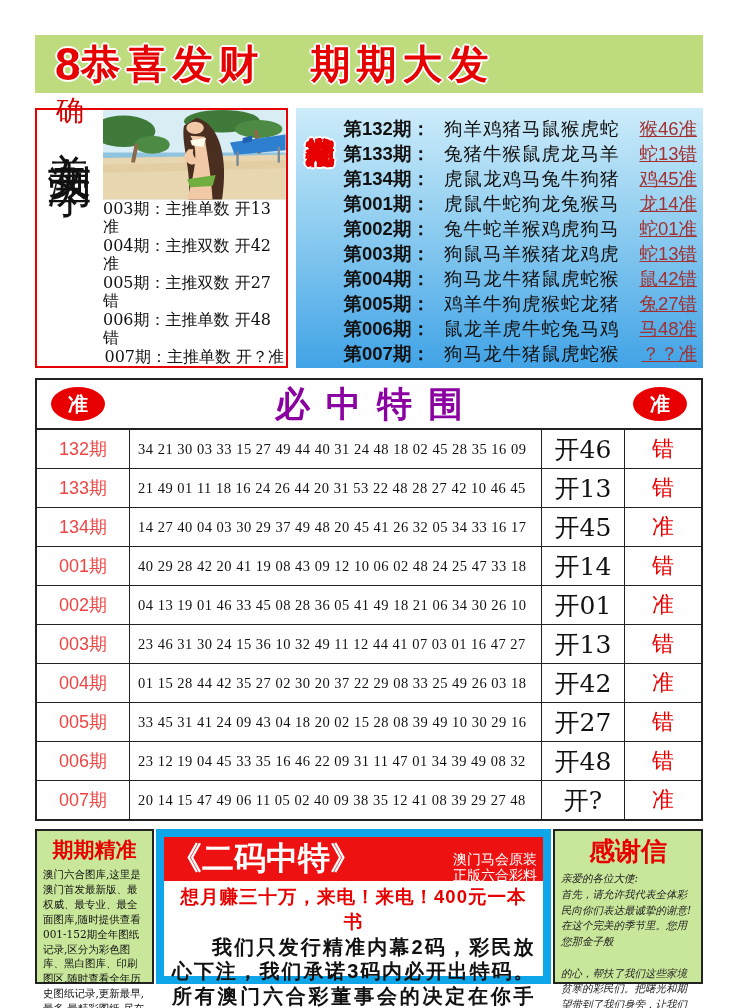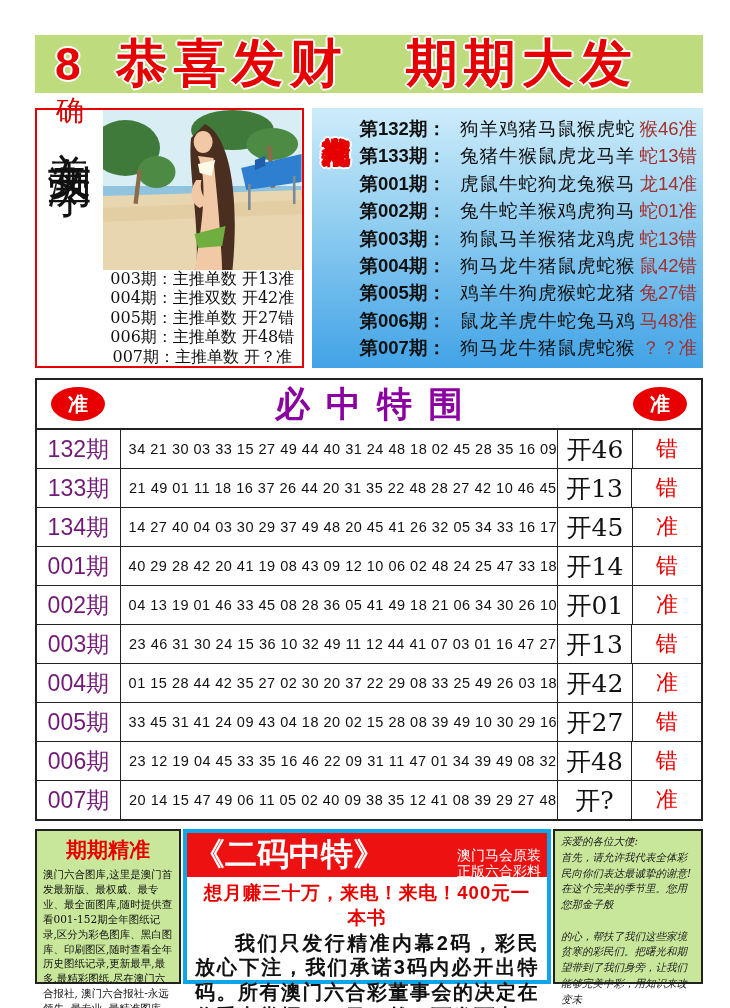--- a/index.html
+++ b/index.html
@@ -2,58 +2,58 @@
 <html><head>
 <meta charset="utf-8">
 <style>
   html,body{margin:0;padding:0;}
   body{width:730px;height:1008px;background:#ffffff;font-family:"Liberation Sans",sans-serif;position:relative;overflow:hidden;}
   .page{position:absolute;left:35px;top:35px;width:668px;}
   .outline-w{text-shadow:-2px 0 #fff,2px 0 #fff,0 -2px #fff,0 2px #fff,-1px -1px #fff,1px -1px #fff,-1px 1px #fff,1px 1px #fff;}
   
   .banner{height:58px;background:#bedc7e;display:flex;align-items:center;}
   .banner-num{color:#e60000;font-size:46px;font-weight:bold;margin-left:20px;}
-  .banner-title{flex:1;text-align:center;color:#e60000;font-size:52px;font-weight:bold;letter-spacing:6px;margin-right:30px;}
+  .banner-title{flex:1;text-align:left;color:#e60000;font-size:40px;font-weight:bold;letter-spacing:6px;margin-right:30px;}
   
   .row2{display:flex;gap:8px;margin-top:15px;height:260px;}
   .leftbox{width:302px;border:2px solid #e60000;background:#fff;display:flex;}
   .strip{width:66px;display:flex;flex-direction:column;align-items:center;padding-top:6px;}
   .vtitle{writing-mode:vertical-rl;text-orientation:upright;font-family:"DejaVu Serif",serif;font-size:44px;color:#111;letter-spacing:7px;line-height:62px;}
   .stamp{color:#d40000;font-size:28px;font-family:"DejaVu Serif",serif;margin-top:-52px;}
   .leftcontent{flex:1;display:flex;flex-direction:column;}
   .photo{height:160px;overflow:hidden;}
   .photo svg{display:block;width:100%;height:100%;}
   .pred-list{flex:1;display:flex;flex-direction:column;justify-content:space-between;align-items:center;font-family:"DejaVu Serif",serif;font-size:16px;color:#111;line-height:18.5px;}
   
   .bluebox{flex:1;background:linear-gradient(180deg,#cdecfa 0%,#8fcdf0 45%,#41a3e6 100%);display:flex;padding:6px 6px 6px 8px;}
   .bvtitle{writing-mode:vertical-rl;text-orientation:upright;color:#e60000;font-weight:bold;font-size:29px;line-height:34px;letter-spacing:0px;}
   .zrows{flex:1;display:flex;flex-direction:column;justify-content:space-between;padding:2px 0 2px 6px;}
   .zrow{display:flex;align-items:center;font-size:18.5px;color:#111;white-space:nowrap;}
   .zp{font-weight:bold;}
   .zz{flex:1;letter-spacing:1px;margin-left:14px;}
-  .zr{color:#a23131;margin-left:4px;}
+  .zr{color:#a23131;margin-left:20px;text-decoration:underline;}
   
   .table{margin-top:10px;border:2px solid #222;background:#fff;}
   .theader{height:48px;display:flex;align-items:center;justify-content:space-between;border-bottom:2px solid #222;padding:0 14px;}
   .badge{background:#e80000;color:#fff;border-radius:50%;width:54px;height:34px;display:flex;align-items:center;justify-content:center;font-size:20px;font-weight:bold;flex:0 0 auto;}
   .ttitle{color:#8b00a0;font-size:35px;font-weight:bold;letter-spacing:16px;text-indent:16px;}
   .trow{display:flex;height:38px;border-bottom:1.5px solid #222;}
   .trow:last-child{border-bottom:none;}
   .tc{display:flex;align-items:center;}
-  .tc-period{width:92px;justify-content:center;color:#701a75;font-size:23px;border-right:1.5px solid #222;}
-  .tc-nums{flex:1;font-family:Liberation Sans, sans-serif;font-size:14.5px;letter-spacing:0.5px;padding-left:8px;border-right:1.5px solid #222;color:#111;white-space:nowrap;}
+  .tc-period{width:92px;justify-content:center;color:#ef4444;font-size:18px;border-right:1.5px solid #222;}
+  .tc-nums{flex:1;font-family:Liberation Serif, serif;font-size:14.5px;letter-spacing:0.5px;padding-left:8px;border-right:1.5px solid #222;color:#111;white-space:nowrap;}
   .tc-open{width:82px;justify-content:center;font-family:"DejaVu Serif",serif;font-size:25px;color:#111;border-right:1.5px solid #222;}
   .tc-verdict{width:76px;justify-content:center;color:#e80000;font-size:22px;}
   
   .bottom{display:flex;gap:2px;margin-top:8px;height:155px;}
   .greenbox{background:#c9e79b;border:2px solid #222;box-sizing:border-box;padding:3px 6px;}
-  .bleft{width:146px;}
+  .bleft{width:119px;}
   .bleft-title{color:#e80000;font-size:21px;font-weight:bold;text-align:center;margin:2px 0 3px 0;}
   .bleft-body{font-family:"DejaVu Serif",serif;font-size:10.5px;line-height:1.42;color:#111;}
-  .bmid{flex:1;border:4px solid #0ea5e9;box-sizing:border-box;background:#fff;display:flex;flex-direction:column;}
+  .bmid{flex:1;border:8px solid #0ea5e9;box-sizing:border-box;background:#fff;display:flex;flex-direction:column;}
   .bmid-header{background:#ee1111;display:flex;align-items:center;padding:1px 6px;height:42px;}
   .bmid-title{color:#fff;font-size:32px;font-weight:bold;white-space:nowrap;flex:1;}
   .bmid-subs{color:#fff;font-size:14px;line-height:16px;text-align:left;white-space:nowrap;margin-top:16px;}
   .bmid-body{flex:1;padding:2px 8px 2px 8px;display:flex;flex-direction:column;}
   .bmid-line1{color:#e80000;font-weight:bold;font-size:18.5px;text-align:center;letter-spacing:1px;margin:1px 0;}
   .bmid-para{color:#111;font-weight:bold;font-size:20px;line-height:1.22;text-indent:2em;letter-spacing:1.5px;text-align:justify;}
   .bmid-line3{display:flex;align-items:center;justify-content:space-between;margin-top:2px;}
   .l3-cod{color:#3b56c4;font-weight:bold;font-size:19px;letter-spacing:2px;margin-right:4px;}
   .bright{width:150px;}
   .bright-title{color:#e80000;font-size:26px;font-weight:bold;text-align:center;margin:0 0 2px 0;}
@@ -97,39 +97,44 @@
             <circle cx="116" cy="32" r="11" fill="#f2c9a6"></circle>
             <path d="M110 46 C120 68 118 100 106 160 L138 160 C136 110 130 70 128 48 Z" fill="#f2c9a6"></path>
             <path d="M110 54 L130 50 L126 66 L112 63 Z" fill="#fffbe8"></path>
             <path d="M106 124 L142 116 L138 136 L110 138 Z" fill="#6fae3f"></path>
             <path d="M108 70 C100 80 100 92 112 98 L124 92 C114 88 112 78 114 70 Z" fill="#f2c9a6"></path>
           </svg>
         </div>
         <div class="pred-list">
           <div>003期：主推单数 开13准</div>
           <div>004期：主推双数 开42准</div>
-          <div>005期：主推单数 开27错</div>
+          <div>005期：主推双数 开27错</div>
           <div>006期：主推单数 开48错</div>
           <div>007期：主推单数 开？准</div>
         </div>
       </div>
     </div>
 
     <div class="bluebox">
       <span class="bvtitle outline-w">期期精准推介九肖</span>
       <div class="zrows">
         <div class="zrow">
             <span class="zp">第132期：</span>
             <span class="zz">狗羊鸡猪马鼠猴虎蛇</span>
             <span class="zr">猴46准</span>
           </div>
         <div class="zrow">
             <span class="zp">第133期：</span>
             <span class="zz">兔猪牛猴鼠虎龙马羊</span>
             <span class="zr">蛇13错</span>
+          </div>
+        <div class="zrow">
+            <span class="zp">第134期：</span>
+            <span class="zz">虎鼠龙鸡马兔牛狗猪</span>
+            <span class="zr">鸡45准</span>
           </div>
         <div class="zrow">
             <span class="zp">第001期：</span>
             <span class="zz">虎鼠牛蛇狗龙兔猴马</span>
             <span class="zr">龙14准</span>
           </div>
         <div class="zrow">
             <span class="zp">第002期：</span>
             <span class="zz">兔牛蛇羊猴鸡虎狗马</span>
             <span class="zr">蛇01准</span>
@@ -170,21 +175,21 @@
       <span class="badge">准</span>
     </div>
     <div class="trow">
         <span class="tc tc-period">132期</span>
         <span class="tc tc-nums">34 21 30 03 33 15 27 49 44 40 31 24 48 18 02 45 28 35 16 09</span>
         <span class="tc tc-open">开46</span>
         <span class="tc tc-verdict">错</span>
       </div>
     <div class="trow">
         <span class="tc tc-period">133期</span>
-        <span class="tc tc-nums">21 49 01 11 18 16 37 26 44 20 31 35 22 48 28 27 42 10 46 45</span>
+        <span class="tc tc-nums">21 49 01 11 18 16 24 26 44 20 31 53 22 48 28 27 42 10 46 45</span>
         <span class="tc tc-open">开13</span>
         <span class="tc tc-verdict">错</span>
       </div>
     <div class="trow">
         <span class="tc tc-period">134期</span>
         <span class="tc tc-nums">14 27 40 04 03 30 29 37 49 48 20 45 41 26 32 05 34 33 16 17</span>
         <span class="tc tc-open">开45</span>
         <span class="tc tc-verdict">准</span>
       </div>
     <div class="trow">
@@ -250,20 +255,21 @@
         <div class="bmid-line1">想月赚三十万，来电！来电！400元一本书</div>
         <div class="bmid-para">我们只发行精准内幕2码，彩民放心下注，我们承诺3码内必开出特码。所有澳门六合彩董事会的决定在你手中掌握，一目了然，百发百中，一书50期在手，百战百胜。</div>
         <div class="bmid-line3">
 
           <span class="l3-cod">货到付款</span>
         </div>
       </div>
     </div>
 
     <div class="greenbox bright">
+      <div class="bright-title">感谢信</div>
       <div class="bright-body">亲爱的各位大使:
 首先，请允许我代表全体彩民向你们表达最诚挚的谢意!在这个完美的季节里。您用您那金子般
 
 的心，帮扶了我们这些家境贫寒的彩民们。把曙光和期望带到了我们身旁，让我们能够完美中彩，用知识来改变未
 
 来的人生道路。你们的爱心让我们感受到社会的温暖，你们的好</div>
     </div>
   </div>
 
 </div>

